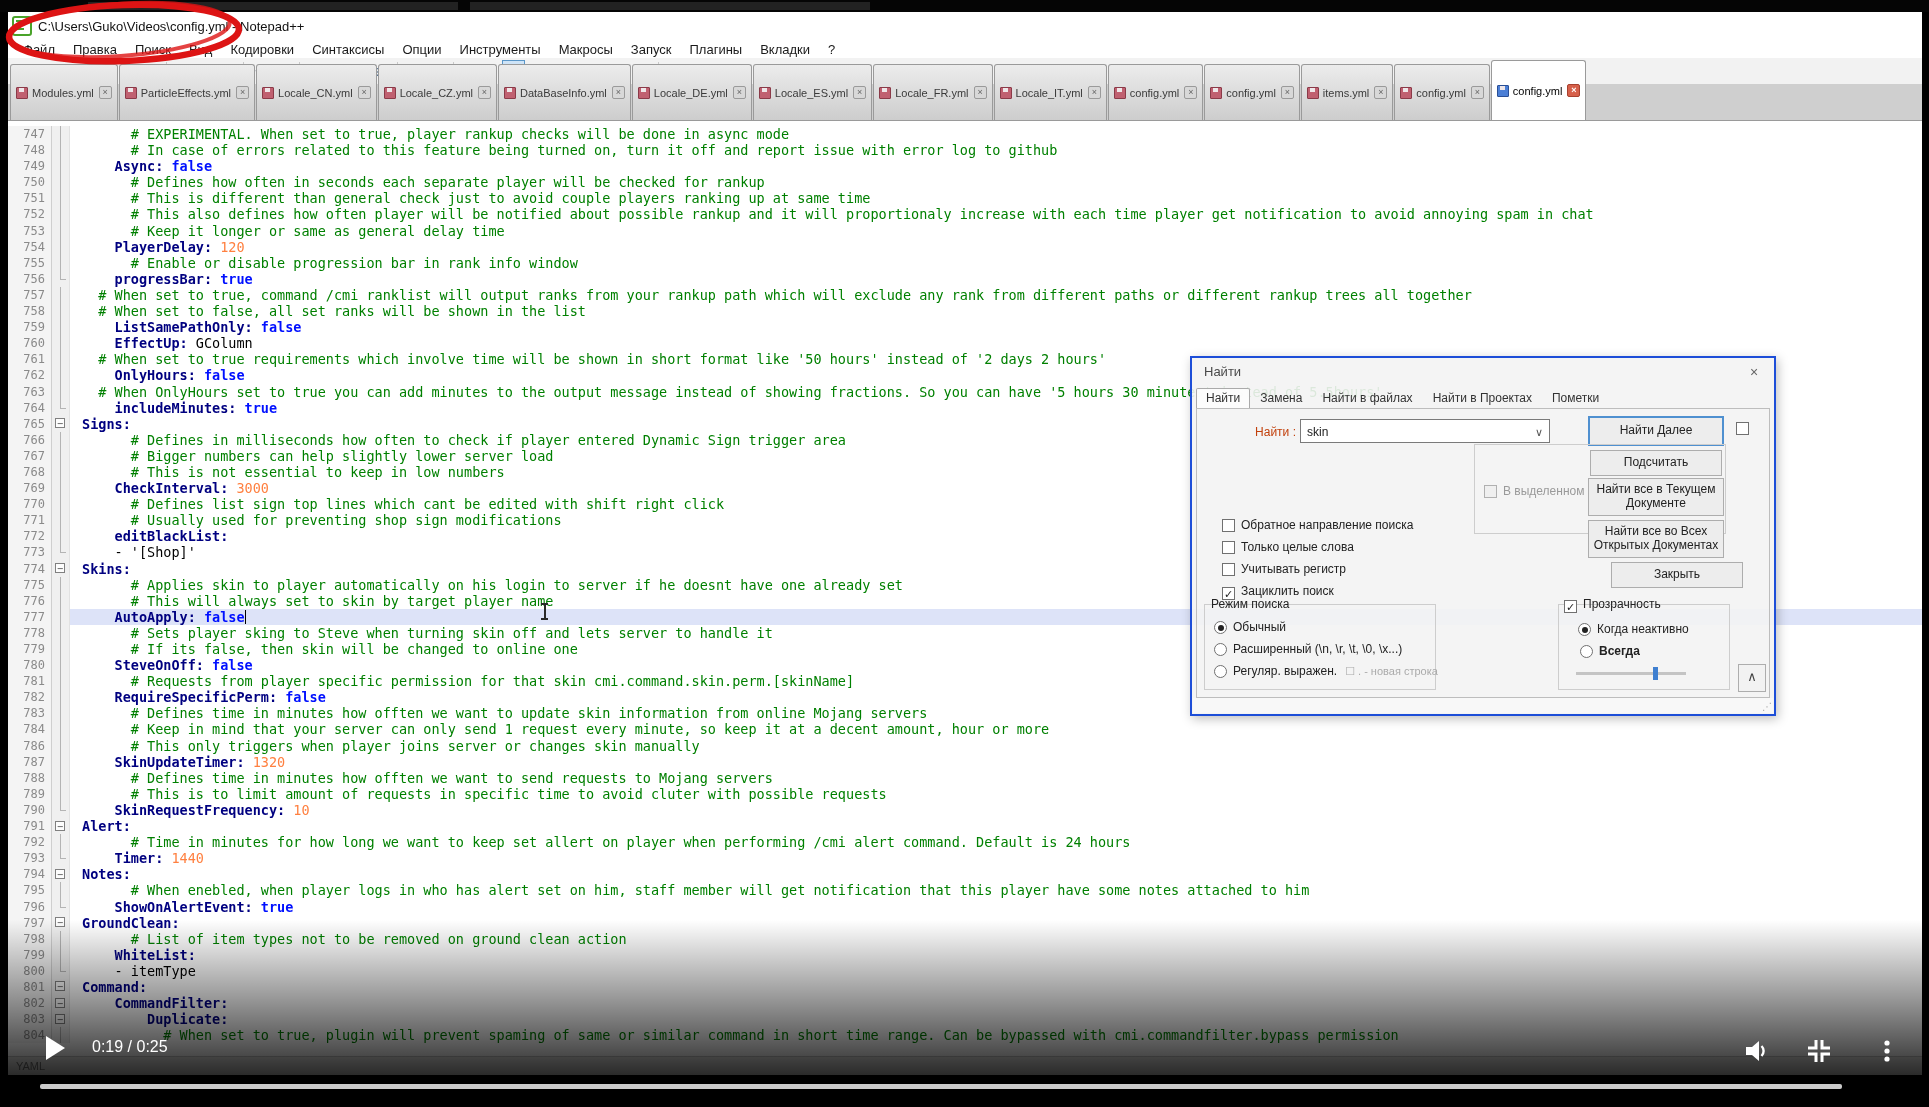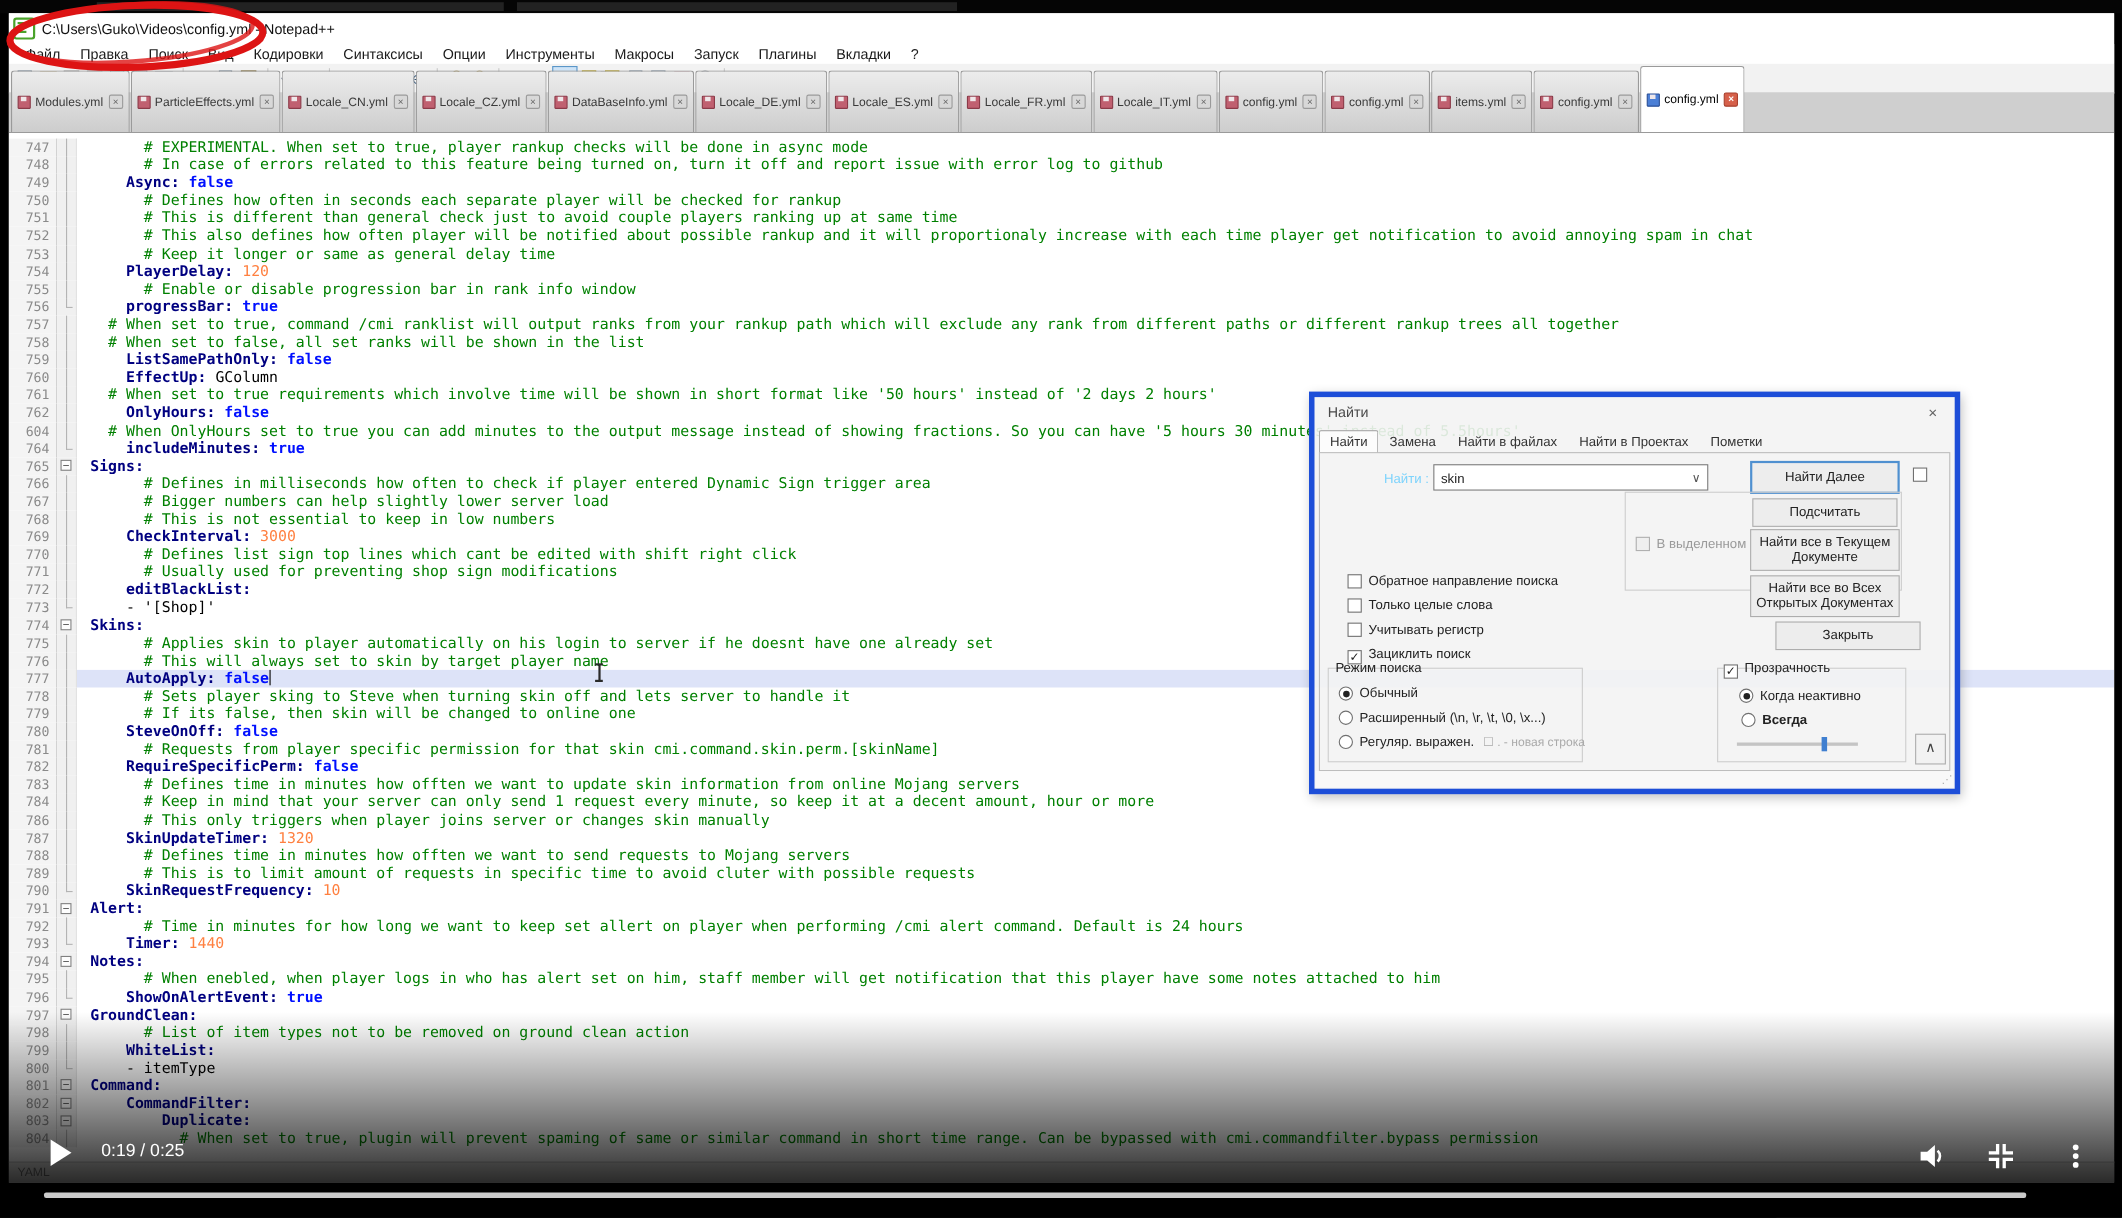--- a/index.html
+++ b/index.html
@@ -72,28 +72,28 @@
   .fm.m::before{content:"−";position:absolute;left:3px;top:2.5px;width:10px;height:10px;line-height:9px;text-align:center;font-size:10px;color:#555;background:#fdfdfd;border:1px solid #808080;box-sizing:border-box;}
   .tl{flex:1;padding-left:12px;}
   .row.hl .tl{background:#dde3f8;}
   .c{color:#008000;} .k{color:#000080;font-weight:bold;} .b{color:#0010ff;font-weight:bold;}
   .n{color:#ff8040;} .p{color:#000;}
   .caret{display:inline-block;width:0;height:14px;border-left:1.6px solid #000;vertical-align:-2px;}
 
   #statusbar{position:absolute;left:0;bottom:0;width:100%;height:18px;background:#ececea;border-top:1px solid #c8c8c8;font-size:11px;color:#777;display:flex;align-items:center;padding-left:8px;}
 
   
-  #finddlg{position:absolute;left:1190px;top:356px;width:582px;height:356px;background:rgba(243,243,243,0.9);border:5px solid #1d4ed8;box-shadow:2px 3px 10px rgba(0,0,0,.25);font-size:12px;color:#222;z-index:40;}
+  #finddlg{position:absolute;left:1190px;top:356px;width:582px;height:356px;background:rgba(243,243,243,0.9);border:2px solid #1d4ed8;box-shadow:2px 3px 10px rgba(0,0,0,.25);font-size:12px;color:#222;z-index:40;}
   #finddlg .dttl{position:absolute;left:12px;top:6px;font-size:13px;color:#4a4a4a;}
   #finddlg .dclose{position:absolute;right:8px;top:4px;width:24px;height:20px;text-align:center;line-height:20px;color:#666;font-size:14px;}
   .dtabs{position:absolute;left:4px;top:30px;height:21px;display:flex;}
   .dtab{padding:2px 9px;color:#333;border:1px solid transparent;border-bottom:none;}
   .dtab.active{background:rgba(252,252,252,.95);border-color:#aaa;border-radius:2px 2px 0 0;}
   .dpane{position:absolute;left:4px;top:50px;width:572px;height:288px;border:1px solid #bdbdbd;}
-  .dlbl{position:absolute;font-size:12px;color:#7dd3fc;}
+  .dlbl{position:absolute;font-size:12px;color:#c2410c;}
   .dcombo{position:absolute;left:108px;top:61px;width:250px;height:24px;background:rgba(255,255,255,.95);border:1px solid #7a7a7a;line-height:24px;padding-left:6px;box-sizing:border-box;}
   .dcombo .arr{position:absolute;right:6px;top:0;color:#555;font-size:11px;}
   .dbtn{position:absolute;background:#ededed;border:1px solid #adadad;text-align:center;color:#222;display:flex;align-items:center;justify-content:center;line-height:1.15;}
   .dbtn.primary{border:2px solid #4f90d0;}
   .cb{display:inline-block;width:13px;height:13px;background:#fff;border:1px solid #707070;vertical-align:-3px;margin-right:6px;text-align:center;line-height:12px;font-size:11px;color:#222;box-sizing:border-box;}
   .cb.checked::before{content:"✓";}
   .cbrow{position:absolute;white-space:nowrap;}
   .cbrow.dis{color:#9a9a9a;} .cbrow.dis .cb{border-color:#b0b0b0;background:#efefef;}
   .rb{display:inline-block;width:13px;height:13px;border:1px solid #707070;border-radius:50%;background:#fff;vertical-align:-3px;margin-right:6px;position:relative;box-sizing:border-box;}
   .rb.sel::before{content:"";position:absolute;left:2.5px;top:2.5px;width:6px;height:6px;border-radius:50%;background:#222;}
@@ -309,21 +309,21 @@
           <div class="row"><span class="ln">753</span><span class="fm v"></span><span class="tl"><span class="c">      # Keep it longer or same as general delay time</span></span></div>
           <div class="row"><span class="ln">754</span><span class="fm v"></span><span class="tl"><span class="k">    PlayerDelay:</span><span class="n"> 120</span></span></div>
           <div class="row"><span class="ln">755</span><span class="fm v"></span><span class="tl"><span class="c">      # Enable or disable progression bar in rank info window</span></span></div>
           <div class="row"><span class="ln">756</span><span class="fm e"></span><span class="tl"><span class="k">    progressBar:</span><span class="b"> true</span></span></div>
           <div class="row"><span class="ln">757</span><span class="fm v"></span><span class="tl"><span class="c">  # When set to true, command /cmi ranklist will output ranks from your rankup path which will exclude any rank from different paths or different rankup trees all together</span></span></div>
           <div class="row"><span class="ln">758</span><span class="fm v"></span><span class="tl"><span class="c">  # When set to false, all set ranks will be shown in the list</span></span></div>
           <div class="row"><span class="ln">759</span><span class="fm v"></span><span class="tl"><span class="k">    ListSamePathOnly:</span><span class="b"> false</span></span></div>
           <div class="row"><span class="ln">760</span><span class="fm v"></span><span class="tl"><span class="k">    EffectUp:</span><span class="p"> GColumn</span></span></div>
           <div class="row"><span class="ln">761</span><span class="fm v"></span><span class="tl"><span class="c">  # When set to true requirements which involve time will be shown in short format like '50 hours' instead of '2 days 2 hours'</span></span></div>
           <div class="row"><span class="ln">762</span><span class="fm v"></span><span class="tl"><span class="k">    OnlyHours:</span><span class="b"> false</span></span></div>
-          <div class="row"><span class="ln">604</span><span class="fm v"></span><span class="tl"><span class="c">  # When OnlyHours set to true you can add minutes to the output message instead of showing fractions. So you can have '5 hours 30 minutes' instead of 5.5hours'</span></span></div>
+          <div class="row"><span class="ln">763</span><span class="fm v"></span><span class="tl"><span class="c">  # When OnlyHours set to true you can add minutes to the output message instead of showing fractions. So you can have '5 hours 30 minutes' instead of 5.5hours'</span></span></div>
           <div class="row"><span class="ln">764</span><span class="fm e"></span><span class="tl"><span class="k">    includeMinutes:</span><span class="b"> true</span></span></div>
           <div class="row"><span class="ln">765</span><span class="fm m"></span><span class="tl"><span class="k">Signs:</span></span></div>
           <div class="row"><span class="ln">766</span><span class="fm v"></span><span class="tl"><span class="c">      # Defines in milliseconds how often to check if player entered Dynamic Sign trigger area</span></span></div>
           <div class="row"><span class="ln">767</span><span class="fm v"></span><span class="tl"><span class="c">      # Bigger numbers can help slightly lower server load</span></span></div>
           <div class="row"><span class="ln">768</span><span class="fm v"></span><span class="tl"><span class="c">      # This is not essential to keep in low numbers</span></span></div>
           <div class="row"><span class="ln">769</span><span class="fm v"></span><span class="tl"><span class="k">    CheckInterval:</span><span class="n"> 3000</span></span></div>
           <div class="row"><span class="ln">770</span><span class="fm v"></span><span class="tl"><span class="c">      # Defines list sign top lines which cant be edited with shift right click</span></span></div>
           <div class="row"><span class="ln">771</span><span class="fm v"></span><span class="tl"><span class="c">      # Usually used for preventing shop sign modifications</span></span></div>
           <div class="row"><span class="ln">772</span><span class="fm v"></span><span class="tl"><span class="k">    editBlackList:</span></span></div>
           <div class="row"><span class="ln">773</span><span class="fm e"></span><span class="tl"><span class="p">    - '[Shop]'</span></span></div>

